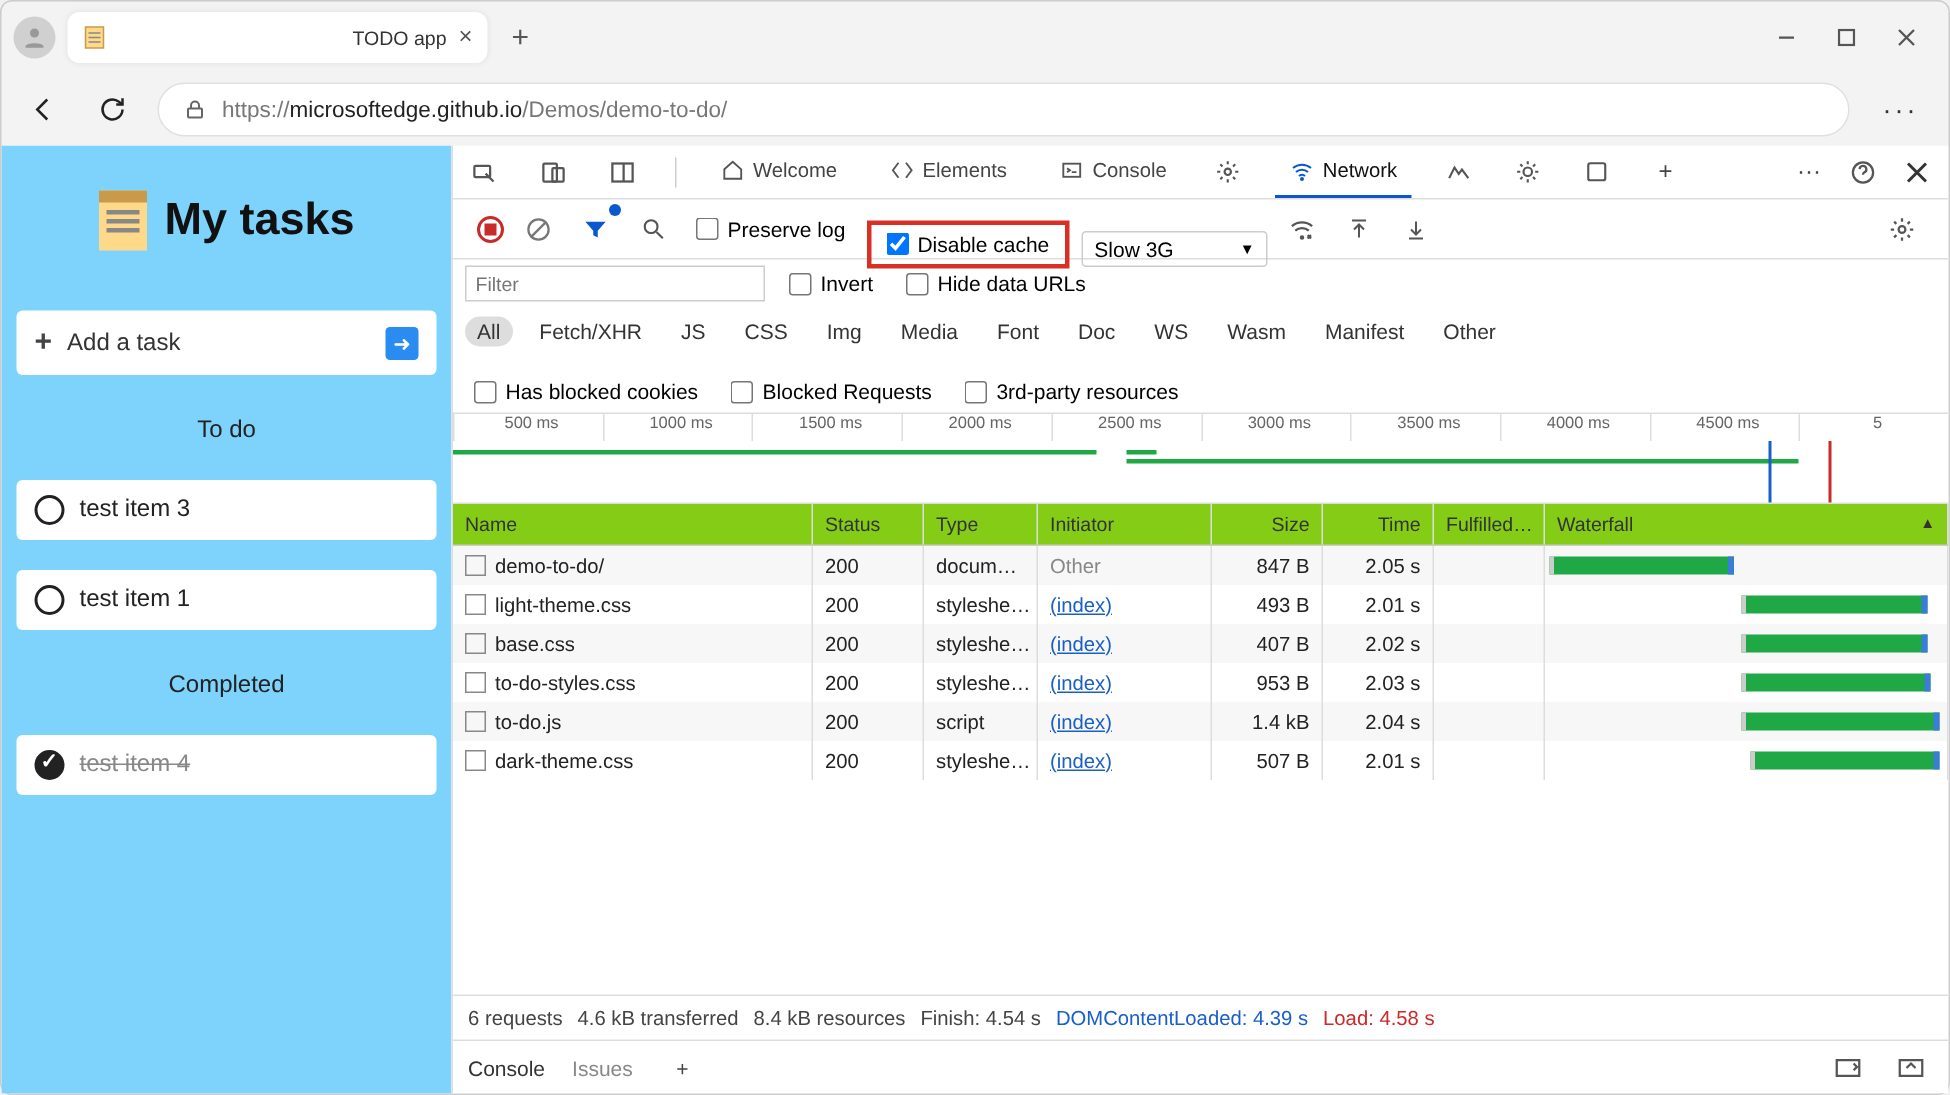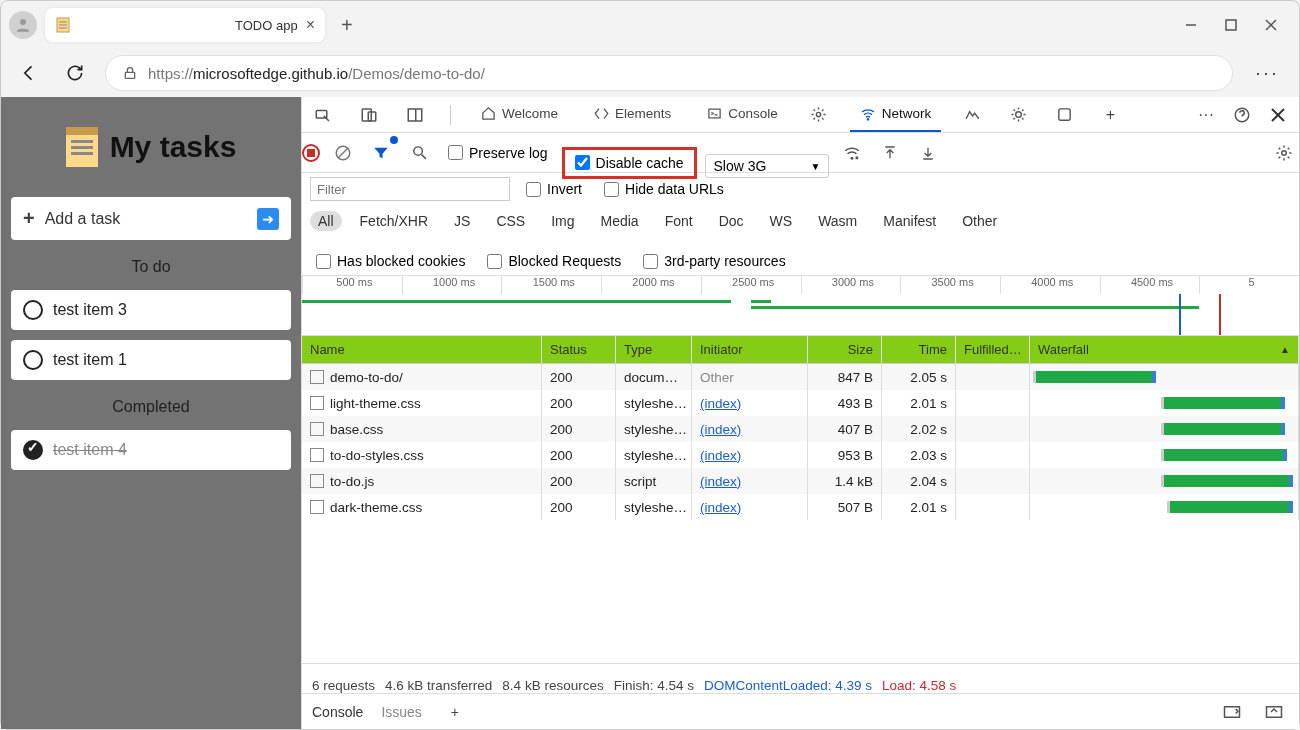--- a/index.html
+++ b/index.html
@@ -23,21 +23,21 @@
 .navbtn { width: 32px; height: 32px; display: flex; align-items: center; justify-content: center; cursor: pointer; color: #333; border-radius: 4px; }
 .addrfield { flex: 1; background: #fff; height: 36px; border-radius: 18px; display: flex; align-items: center; padding: 0 16px; gap: 10px; border: 1px solid #e0e0e0; }
 .addrfield .url { font-size: 15px; color: #777; }
 .addrfield .url .host { color: #222; }
 .more { font-size: 18px; letter-spacing: 2px; cursor: pointer; padding: 0 8px; color:#333;}
 
 
 .main { flex: 1; display: flex; overflow: hidden; }
 
 
-.app { width: 300px; background: #737373; padding: 10px; display: flex; flex-direction: column; gap: 10px; }
+.app { width: 300px; background: #7dd3fc; padding: 10px; display: flex; flex-direction: column; gap: 20px; }
 .app-header { display: flex; align-items: center; justify-content: center; gap: 12px; padding: 20px 0; }
 .app-note { width: 32px; height: 40px; background: #ffd98a; border-top: 8px solid #c99a4a; display:inline-block; position:relative;}
 .app-note::after{content:"";position:absolute;top:5px;left:5px;right:5px;height:3px;background:#888;box-shadow:0 6px 0 #888,0 12px 0 #888;}
 .app-title { font-size: 30px; font-weight: 700; color: #111; }
 .app-card { background: #fff; border-radius: 4px; padding: 10px 12px; display: flex; align-items: center; gap: 10px; font-size: 16px; color: #333; }
 .plus { font-size: 20px; font-weight: bold; color: #444; }
 .arrowbtn { margin-left: auto; width: 22px; height: 22px; background: #2a8cf0; border-radius: 3px; display:flex; align-items:center; justify-content:center; color:#fff; font-size:14px;}
 .section-label { text-align: center; font-size: 16px; color: #222; padding: 8px 0 4px; }
 .item { background: #fff; border-radius: 4px; padding: 10px 12px; display: flex; align-items: center; gap: 10px; font-size: 16px; color: #222; }
 .circle { width: 20px; height: 20px; border: 2.5px solid #222; border-radius: 50%; }
@@ -46,21 +46,21 @@
 .strike { text-decoration: line-through; color: #888; }
 
 
 .devtools { flex: 1; background: #fff; display: flex; flex-direction: column; border-left: 1px solid #ddd; }
 .dt-tabs { height: 36px; display: flex; align-items: center; border-bottom: 1px solid #ddd; padding: 0 6px; gap: 16px; }
 .dt-tab { height: 100%; display: flex; align-items: center; gap: 6px; padding: 0 10px; font-size: 13.5px; color: #444; cursor: pointer; border-bottom: 2px solid transparent; }
 .dt-tab.active { border-bottom-color: #0b57d0; color: #111; }
 .dt-iconbtn { width: 30px; height: 30px; display: flex; align-items: center; justify-content: center; cursor: pointer; color: #444; }
 .dt-right { margin-left: auto; display: flex; align-items: center; gap: 6px; }
 
-.dt-toolbar { height: 40px; display: flex; align-items: center; padding: 0 0; gap: 8px; border-bottom: 1px solid #ddd; font-size: 14px; }
+.dt-toolbar { height: 40px; display: flex; align-items: center; padding: 0 16px; gap: 8px; border-bottom: 1px solid #ddd; font-size: 14px; }
 .recbtn { width: 18px; height: 18px; border: 2px solid #c92a2a; border-radius: 50%; display:flex; align-items:center; justify-content:center;}
 .recbtn::after{content:"";width:8px;height:8px;background:#c92a2a;}
 .chk { display: flex; align-items: center; gap: 6px; cursor: pointer; padding: 2px 6px;}
 .chk input { width: 15px; height: 15px; }
 .redbox { border: 3px solid #d93025; padding: 3px 4px; margin-top: 20px; }
 .throttle { display:flex; align-items:center; gap:4px; border:1px solid #ccc; padding:3px 8px; border-radius:3px; cursor:pointer;margin-top:27px;}
 .caret{font-size:10px;}
 
 .dt-filterbar { display:flex; flex-wrap: wrap; align-items:center; padding: 4px 8px; gap: 10px; border-bottom:1px solid #ddd; font-size:14px; }
 .filter-input { width: 200px; height: 24px; border: 1px solid #ccc; padding: 0 6px; font-size: 13px; color:#888;}
@@ -81,21 +81,21 @@
 
 .grid-body { flex: 1; overflow: auto; display:flex; flex-direction:column;}
 .row { display: flex; height: 26px; font-size: 13.5px; color: #222; align-items:center;}
 .row:nth-child(odd){background:#f7f7f7;}
 .row .col{height:100%; overflow:hidden; white-space:nowrap; text-overflow:ellipsis;}
 .link { color: #1a5fc7; text-decoration: underline; cursor:pointer;}
 .init-other{color:#888;}
 .file-icon{width:14px; height:14px; border:1px solid #888; display:inline-block; margin-right:6px; position:relative;}
 .wf-bar{position:absolute; height:12px; top:7px; background:#1fa845; border-left:3px solid #ccc; border-right:4px solid #3a7cd8;}
 
-.dt-status { height: 30px; border-top: 1px solid #ddd; display: flex; align-items: flex-end; padding: 0 10px; gap: 10px; font-size: 13.5px; color:#444;}
+.dt-status { height: 30px; border-top: 1px solid #ddd; display: flex; align-items: center; padding: 0 10px; gap: 10px; font-size: 13.5px; color:#444;}
 .dt-status .dom{color:#1a5fc7;} .dt-status .load{color:#c92a2a;}
 
 .dt-drawer { height: 36px; border-top: 1px solid #ddd; display: flex; align-items: center; padding: 0 10px; gap: 18px; font-size: 14px;}
 .drawer-tab{cursor:pointer; color:#333;}
 .drawer-right{margin-left:auto; display:flex; gap:12px;}
 
 svg{display:block;}
 </style>
 </head>
 <body>

